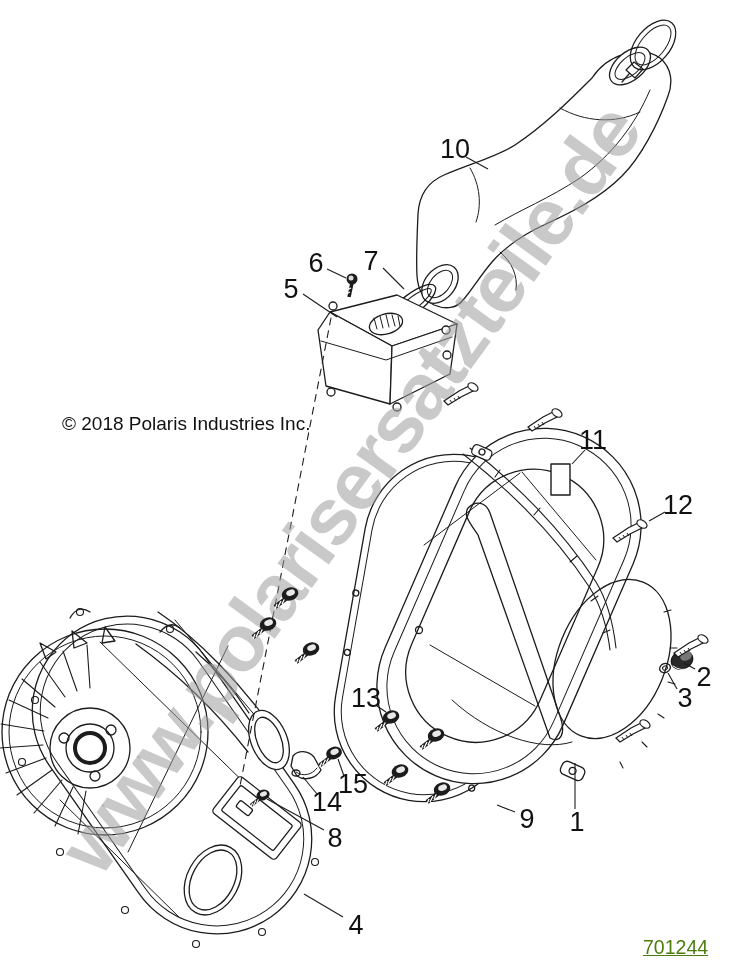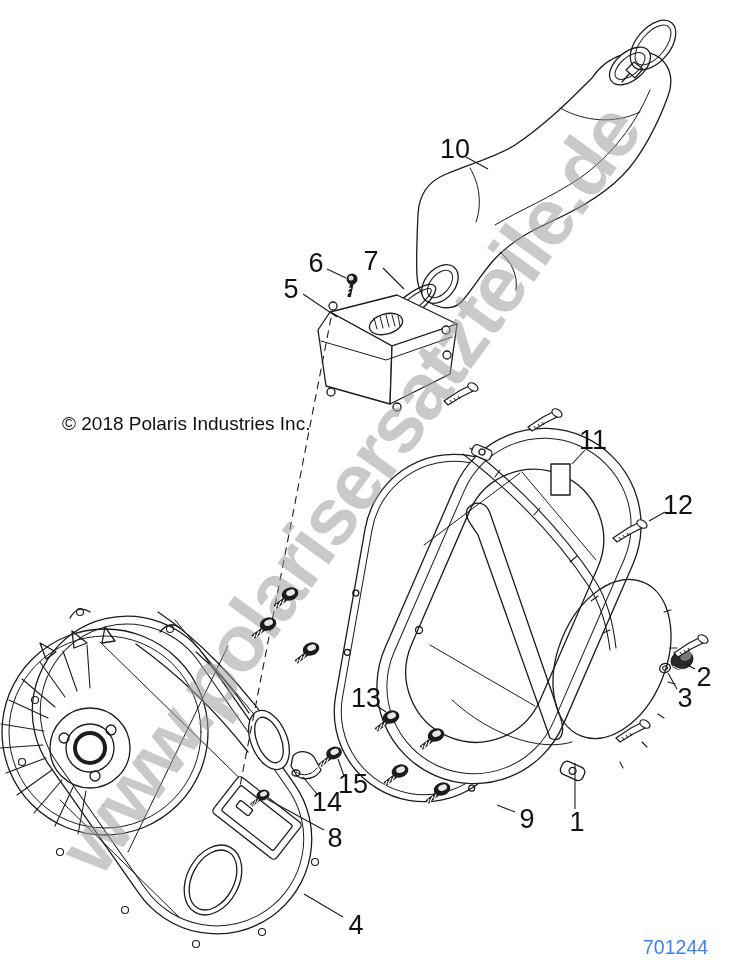--- a/index.html
+++ b/index.html
@@ -1,20 +1,20 @@
 <!DOCTYPE html>
 <html><head>
 <meta charset="utf-8">
 <style>
   html,body{margin:0;padding:0;background:#fff;}
   .canvas{position:relative;width:729px;height:972px;background:#fff;overflow:hidden;
           font-family:"Liberation Sans",sans-serif;}
   .canvas svg{position:absolute;left:0;top:0;}
   .copyright{position:absolute;left:62px;top:413px;font-size:19px;color:#111;white-space:nowrap;}
-  .part-number{position:absolute;left:643px;top:936px;font-size:19.5px;color:#3b82f6;white-space:nowrap;}
+  .part-number{position:absolute;left:643px;top:936px;font-size:19.5px;color:#4d7c0f;white-space:nowrap;text-decoration:underline;}
   .leader{stroke:#1c1c1c;stroke-width:1.1;}
   .callout{font-family:"Liberation Sans",sans-serif;font-size:27px;fill:#111;}
   .wm{font-family:"Liberation Sans",sans-serif;font-weight:bold;font-size:80px;
       fill:#9d9d9d;fill-opacity:0.55;letter-spacing:-2px;}
 </style>
 </head>
 <body>
 
 <div class="canvas">
 

